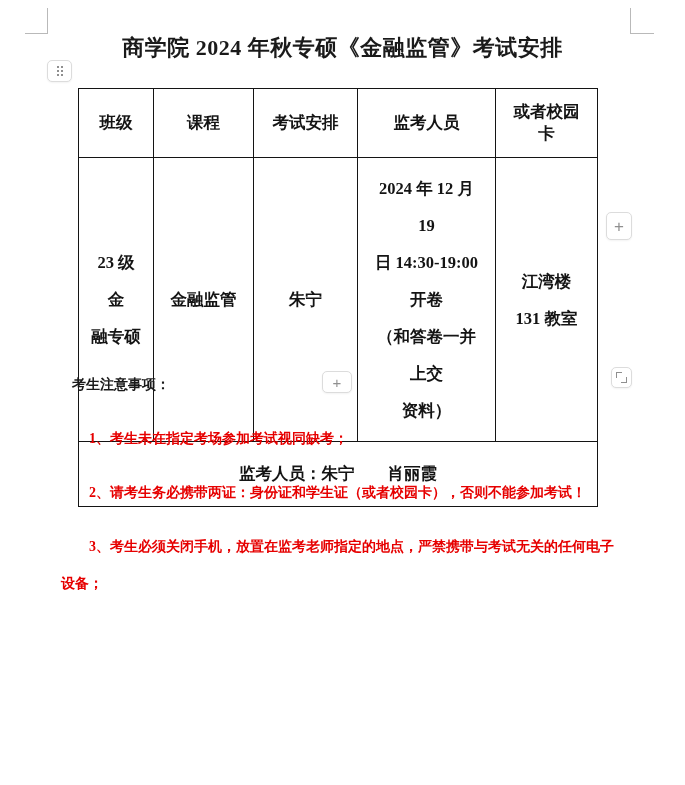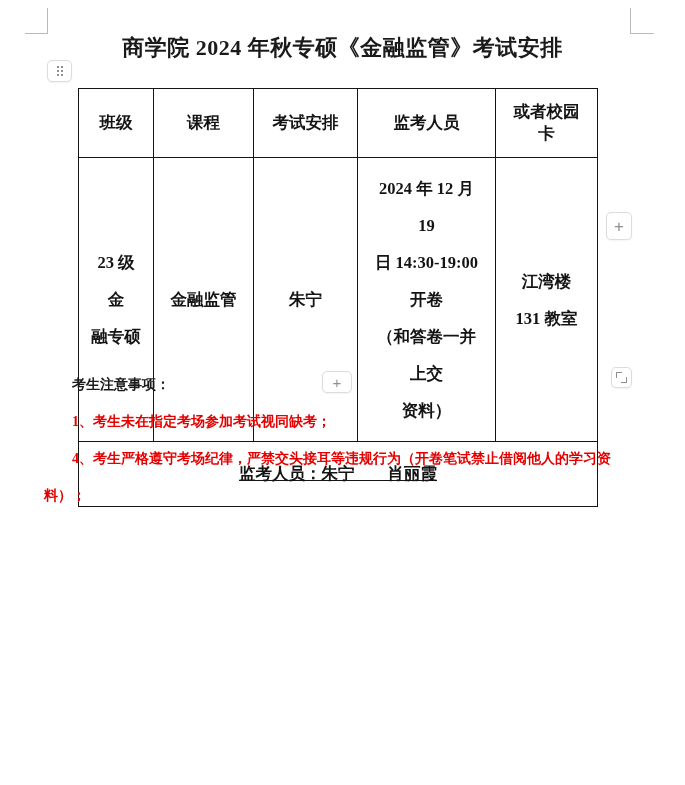--- a/index.html
+++ b/index.html
@@ -34,28 +34,28 @@
   .rz.tl{left:4px;top:4px;border-left:1.6px solid #8f8f8f;border-top:1.6px solid #8f8f8f;}
   .rz.br{right:4px;bottom:4px;border-right:1.6px solid #8f8f8f;border-bottom:1.6px solid #8f8f8f;}
 
   
   table.exam{position:absolute;left:78px;top:88px;width:519px;
     border-collapse:collapse;table-layout:fixed;
     text-align:center;font-weight:bold;font-size:16.5px;color:#141414;}
   table.exam th,table.exam td{border:1.5px solid #141414;padding:12px;vertical-align:middle;}
   table.exam thead th{height:39px;}
   table.exam .body-row td{height:185px;line-height:37px;}
-  table.exam .footer-cell{height:40px;line-height:40px;text-decoration:underline;}
+  table.exam .footer-cell{height:40px;line-height:40px;}
   .cell-line{display:block;}
 
   
   .notes{position:absolute;left:44px;top:366px;width:600px;
     font-size:14px;font-weight:bold;line-height:37px;}
   .notes-heading{display:block;text-indent:2em;color:#1a1a1a;}
-  .note{margin:0;text-indent:2em;color:#e60000;}
+  .note{margin:17px;text-indent:2em;color:#e60000;}
 </style>
 </head>
 <body>
 
 <div class="page">
 
   <div class="corner tl"></div>
   <div class="corner tr"></div>
 
   <h1 class="title">商学院 2024 年秋专硕《金融监管》考试安排</h1>
@@ -107,21 +107,22 @@
     </tbody>
   </table>
 
   <button class="ui-btn plus-table">
     <span>+</span>
   </button>
 
   <div class="notes">
     <span class="notes-heading">考生注意事项：</span>
     <p class="note">1、考生未在指定考场参加考试视同缺考；</p>
-    <p class="note">4、考生严格遵守考场纪律，严禁交头接耳等违规行为（开卷笔试禁止借阅他人的学习资料）；</p>
+    <p class="note">2、请考生务必携带两证：身份证和学生证（或者校园卡），否则不能参加考试！</p>
+    <p class="note">3、考生必须关闭手机，放置在监考老师指定的地点，严禁携带与考试无关的任何电子设备；</p>
   </div>
 
   <button class="ui-btn plus-notes">
     <span>+</span>
   </button>
 
   <button class="ui-btn resize-btn">
     <span class="rz tl"></span>
     <span class="rz br"></span>
   </button>

